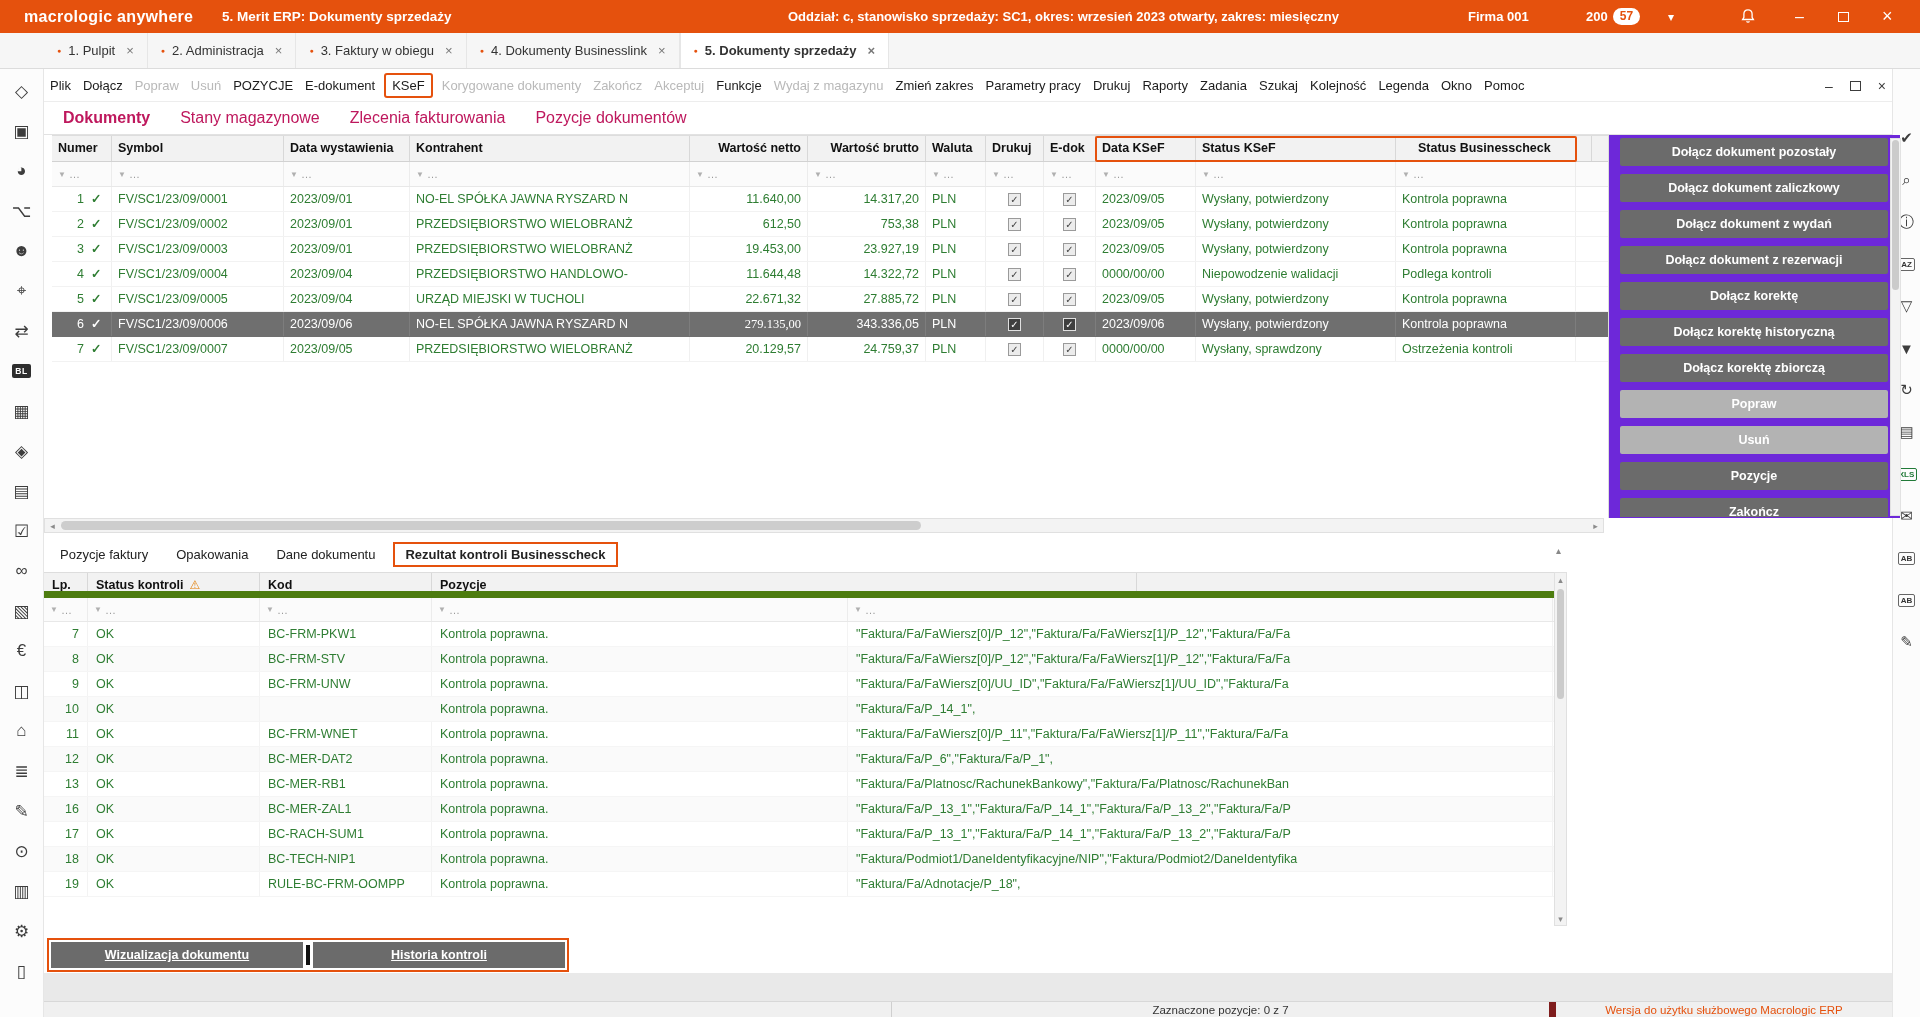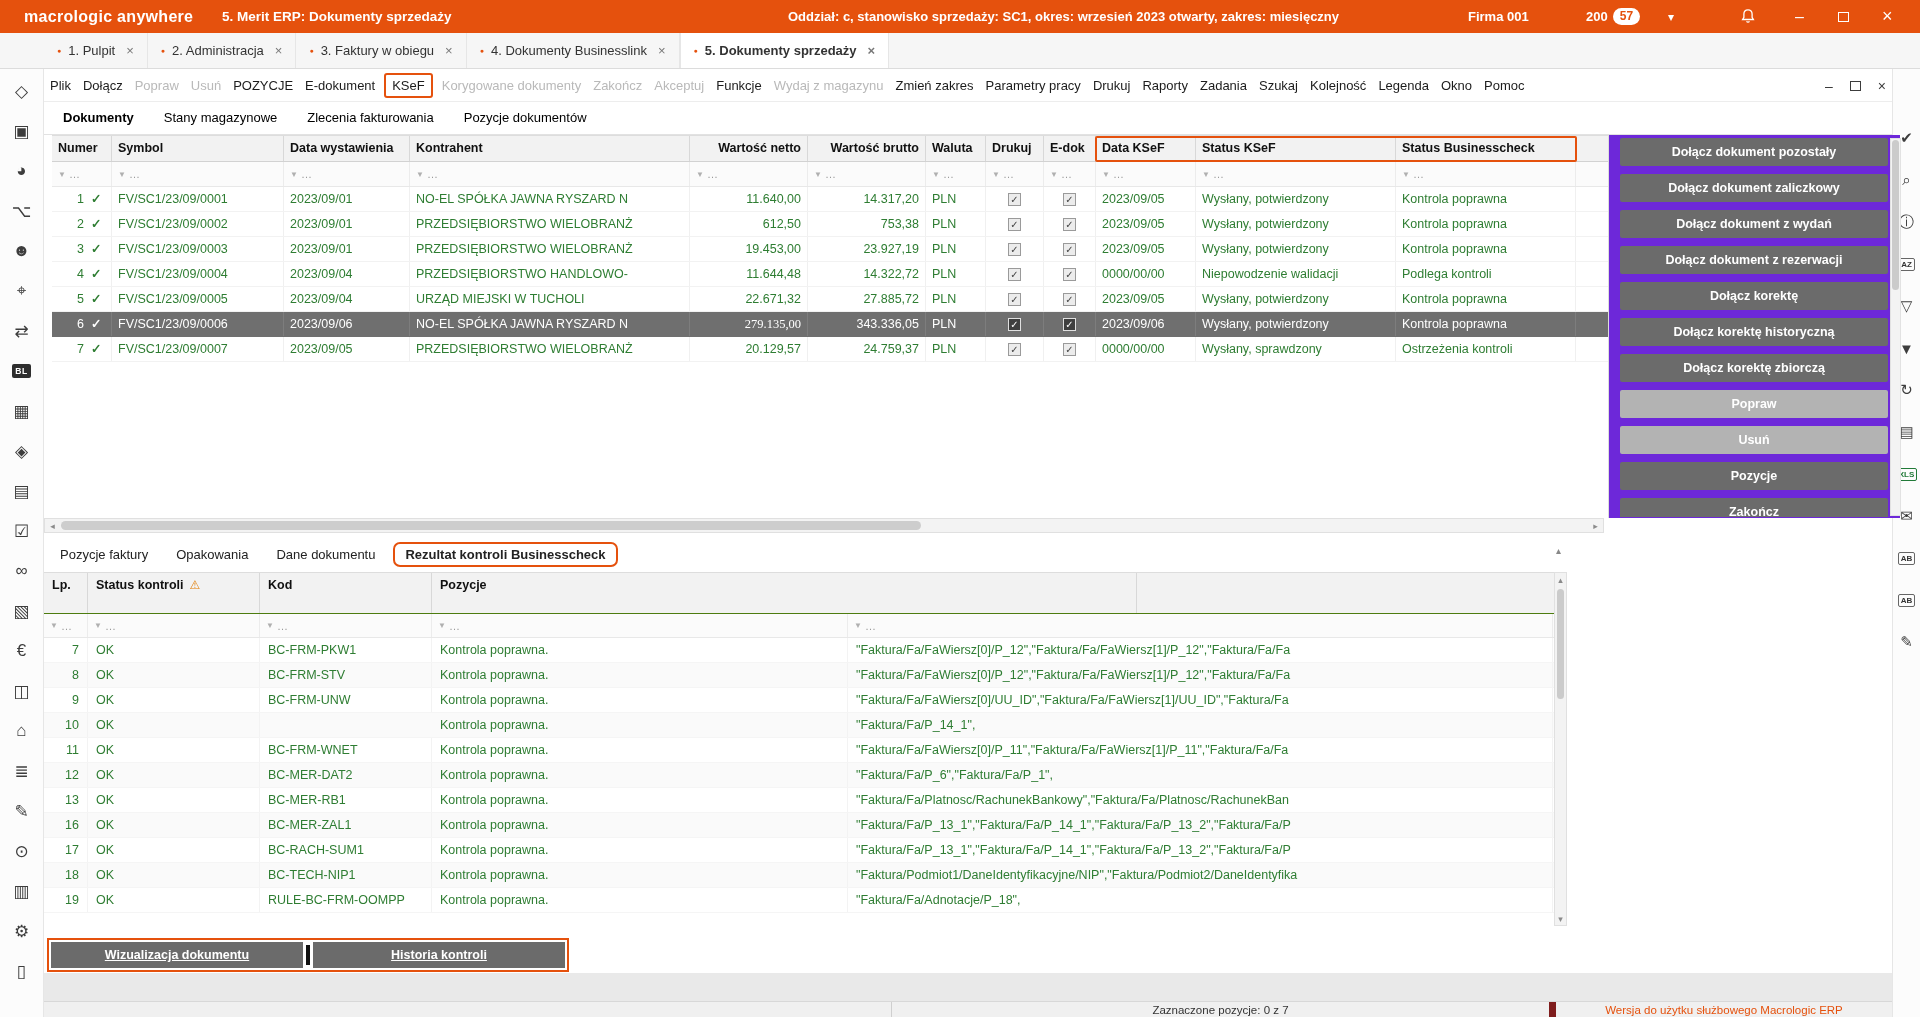--- a/index.html
+++ b/index.html
@@ -52,21 +52,21 @@
   .menubar { position:absolute; top:69px; left:44px; width:1848px; height:33px; background:#fff; border-bottom:1px solid #ededed; display:flex; align-items:center; }
   .menu-items { display:flex; align-items:center; }
   .menu-item { padding:0 6px; font-size:13px; color:#1c1c1c; white-space:nowrap; line-height:29px; }
   .menu-item.disabled { color:#b9b9b9; }
   .menu-item.hl { border:2px solid var(--accent); border-radius:3px; line-height:21px; padding:0 6px; margin:0 3px; }
   .menu-winctl { position:absolute; right:6px; top:0; height:33px; display:flex; align-items:center; gap:17px; color:#3c3c3c; }
   .menu-winctl span { font-size:14px; }
 
   
   .subtabbar { position:absolute; top:102px; left:44px; width:1848px; height:33px; background:#fff; border-bottom:1px solid #e2e2e2; display:flex; align-items:center; padding-left:4px; }
-  .subtab { padding:0 15px; font-size:13px; color:#000000; line-height:32px; white-space:nowrap; }
+  .subtab { padding:0 15px; font-size:16px; color:#be185d; line-height:32px; white-space:nowrap; }
   .subtab.active { font-weight:bold; }
 
   
   .workspace { position:absolute; top:135px; left:52px; width:1848px; height:383px; background:#6d28d9; }
   .dtable { position:absolute; left:0; top:0; width:1557px; height:383px; border-right:1px solid #dddddd; overflow:hidden; background:#fff; }
   .dhead { height:27px; display:flex; background:#f2f2f2; border-top:1px solid #dddddd; border-bottom:1px solid #d2d2d2; font-weight:bold; position:relative; }
   .hcell { border-right:1px solid #d8d8d8; padding:0 6px; line-height:25px; font-size:12.5px; color:#111; white-space:nowrap; overflow:hidden; }
   .ksef-overlay { position:absolute; left:1043px; top:0; width:482px; height:26px; border:2px solid var(--accent); border-radius:2px; pointer-events:none; }
   .dfilter { height:25px; display:flex; background:#fbfbfb; border-bottom:1px solid #e8e8e8; }
   .fcell { border-right:1px solid #ececec; padding:0 6px; display:flex; align-items:center; gap:3px; color:#9a9a9a; font-size:11px; }
@@ -95,25 +95,25 @@
   .hscroll { position:absolute; top:518px; left:44px; width:1560px; height:15px; background:#f3f3f3; border:1px solid #e0e0e0; }
   .hscroll .sarrow { position:absolute; top:0; width:15px; height:13px; color:#8a8a8a; font-size:9px; display:flex; align-items:center; justify-content:center; }
   .hscroll .sarrow.lt { left:0; }
   .hscroll .sarrow.rt { right:0; }
   .hscroll .thumb { position:absolute; left:16px; top:2px; width:860px; height:9px; background:#cdcdcd; border-radius:5px; }
 
   
   .bottom { position:absolute; top:533px; left:44px; width:1848px; height:468px; background:#fff; }
   .btabs { position:absolute; top:6px; left:0; height:30px; display:flex; align-items:center; padding-left:2px; }
   .btab { padding:4px 14px; font-size:13px; color:#222; white-space:nowrap; }
-  .btab.active { font-weight:bold; border:2px solid var(--accent); border-radius:7px; padding:3px 10px; margin-left:4px; }
+  .btab.active { font-weight:bold; border:2px solid var(--accent); border-radius:0; padding:3px 10px; margin-left:4px; }
   .bcollapse { position:absolute; left:1512px; top:12px; color:#888; font-size:10px; }
 
   .ctable { position:absolute; top:39px; left:0; width:1510px; }
-  .chead { height:42px; display:flex; background:#f2f2f2; border-top:1px solid #dddddd; border-bottom:1px solid #4d7c0f; font-weight:bold; font-size:12.5px; }
+  .chead { height:26px; display:flex; background:#f2f2f2; border-top:1px solid #dddddd; border-bottom:7px solid #4d7c0f; font-weight:bold; font-size:12.5px; }
   .chcell { padding:0 8px; line-height:25px; border-right:1px solid #d8d8d8; white-space:nowrap; overflow:hidden; color:#111; }
   .warn { color:#e07b00; font-size:12px; margin-left:6px; font-weight:normal; }
   .cfilter { height:24px; display:flex; background:#fbfbfb; border-bottom:1px solid #e8e8e8; }
   .crow { height:25px; display:flex; line-height:24px; color:var(--green); font-size:12.5px; border-bottom:1px solid #f5f5f5; }
   .crow:nth-child(even) { background:#fafafa; }
   .ccell { padding:0 8px; white-space:nowrap; overflow:hidden; border-right:1px solid #f3f3f3; }
   .ccell.r { text-align:right; }
 
   .cvscroll { position:absolute; top:39px; left:1510px; width:13px; height:354px; background:#f3f3f3; border:1px solid #e0e0e0; }
   .cvscroll .sarrow { position:absolute; left:0; width:11px; height:13px; color:#8a8a8a; font-size:9px; display:flex; align-items:center; justify-content:center; }
@@ -285,21 +285,21 @@
         <div class="hcell" data-name="column-header-symbol" style="width: 172px;">Symbol</div>
         <div class="hcell" data-name="column-header-data-wystawienia" style="width: 126px;">Data wystawienia</div>
         <div class="hcell" data-name="column-header-kontrahent" style="width: 280px;">Kontrahent</div>
         <div class="hcell r" data-name="column-header-wartosc-netto" style="width: 118px;">Wartość netto</div>
         <div class="hcell r" data-name="column-header-wartosc-brutto" style="width: 118px;">Wartość brutto</div>
         <div class="hcell" data-name="column-header-waluta" style="width: 60px;">Waluta</div>
         <div class="hcell" data-name="column-header-drukuj" style="width: 58px;">Drukuj</div>
         <div class="hcell" data-name="column-header-e-dok" style="width: 52px;">E-dok</div>
         <div class="hcell" data-name="column-header-data-ksef" style="width: 100px;">Data KSeF</div>
         <div class="hcell" data-name="column-header-status-ksef" style="width: 200px;">Status KSeF</div>
-        <div class="hcell" data-name="column-header-status-businesscheck" style="width: 180px;">Status Businesscheck</div>
+        <div class="hcell" data-name="column-header-status-businesscheck" style="width: 180px; margin-left: 16px;">Status Businesscheck</div>
       </div>
     <div class="dfilter" data-name="doc-table-filter-row">
         <div class="fcell" data-name="filter-num" style="width: 60px;">
           <span class="fun" data-name="funnel-icon">▼</span>
           <span data-name="filter-placeholder">…</span>
         </div>
         <div class="fcell" data-name="filter-symbol" style="width: 172px;">
           <span class="fun" data-name="funnel-icon">▼</span>
           <span data-name="filter-placeholder">…</span>
         </div>

